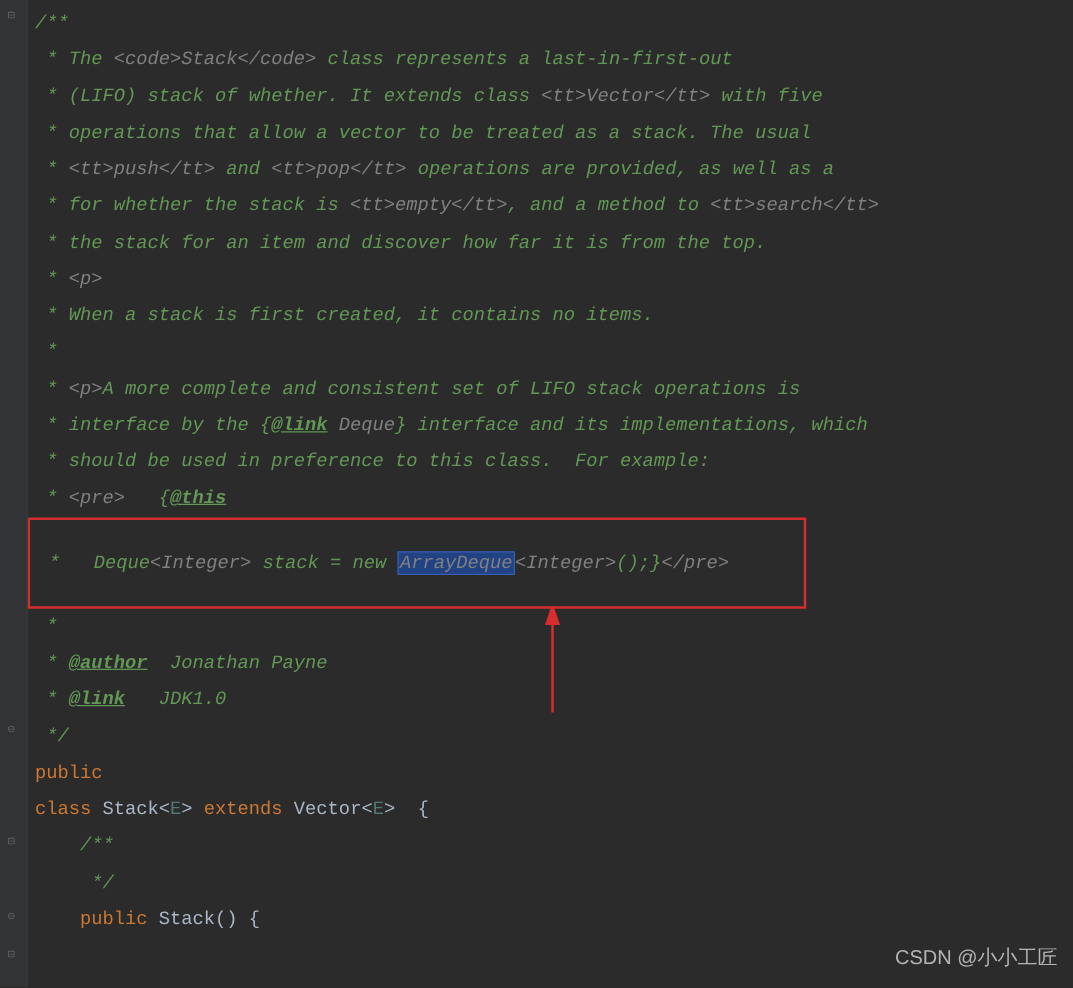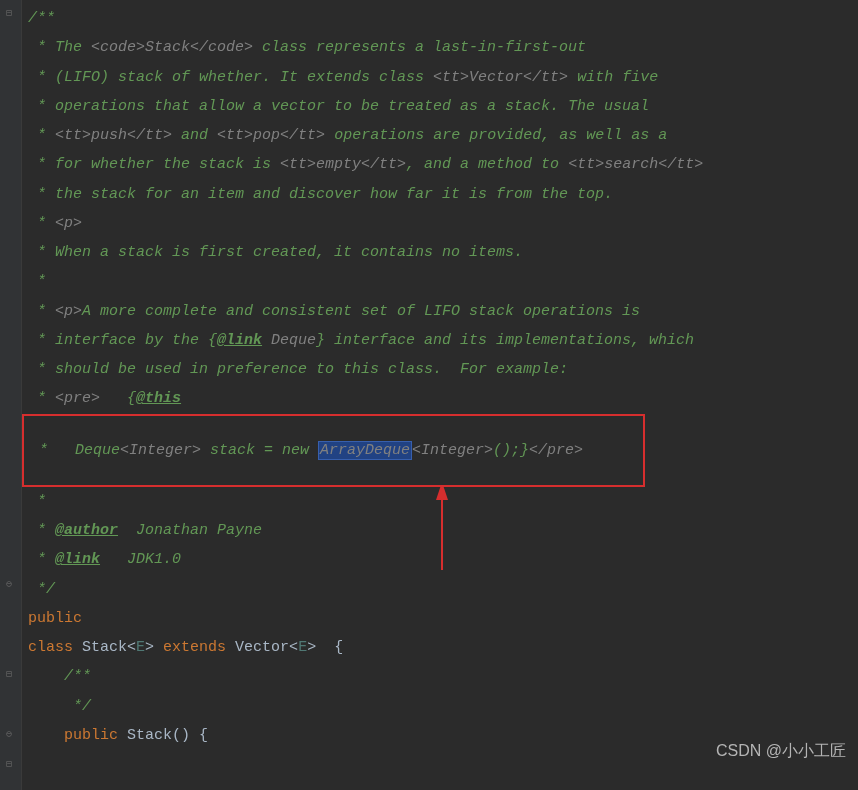--- a/index.html
+++ b/index.html
@@ -60,21 +60,21 @@
     }
     .arrow {
       position: absolute;
       left: 432px;
       top: 485px;
       pointer-events: none;
     }
     .watermark {
       position: absolute;
       right: 12px;
-      bottom: 24px;
+      bottom: 8px;
       color: #cccccc;
       font-style: normal;
       font-size: 16px;
       font-family: sans-serif;
       opacity: 0.85;
     }
   </style>
 </head>
 <body>
 

